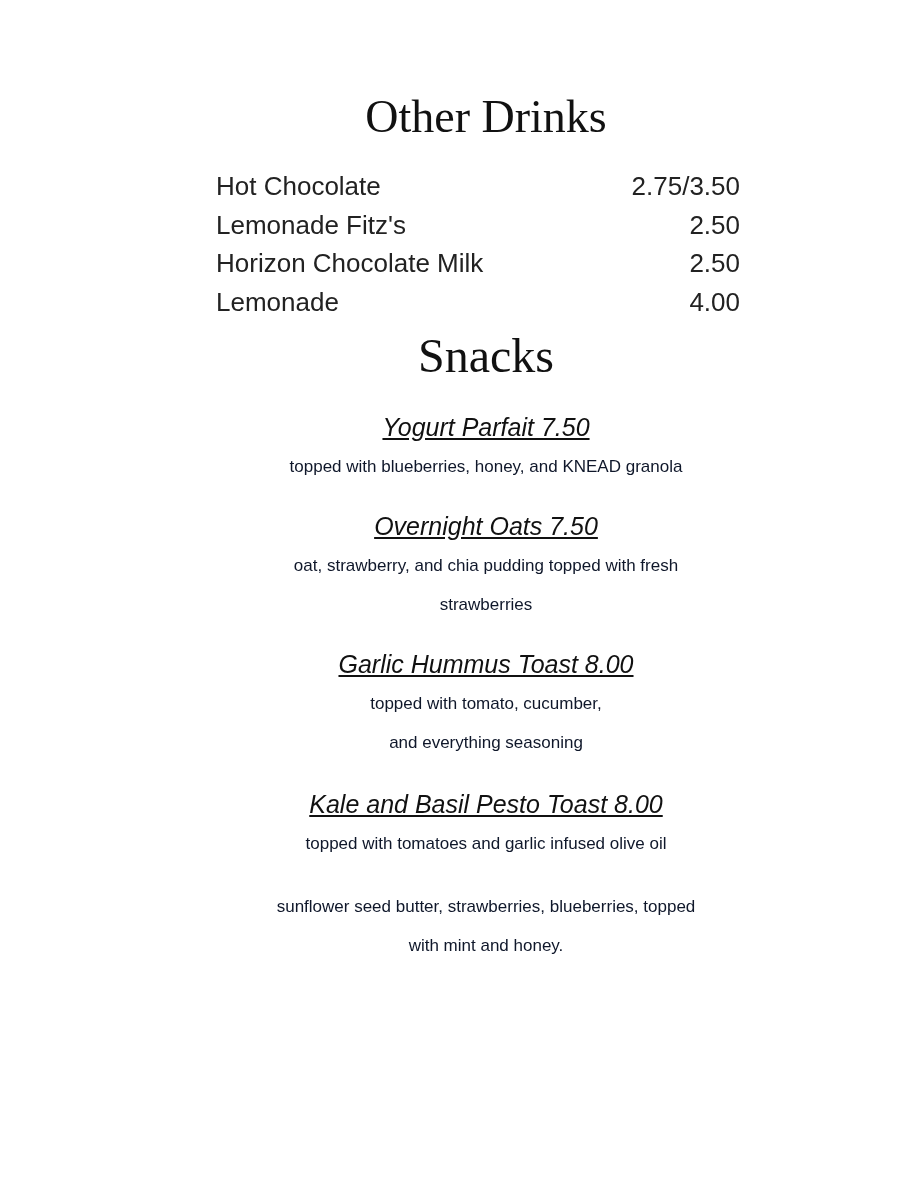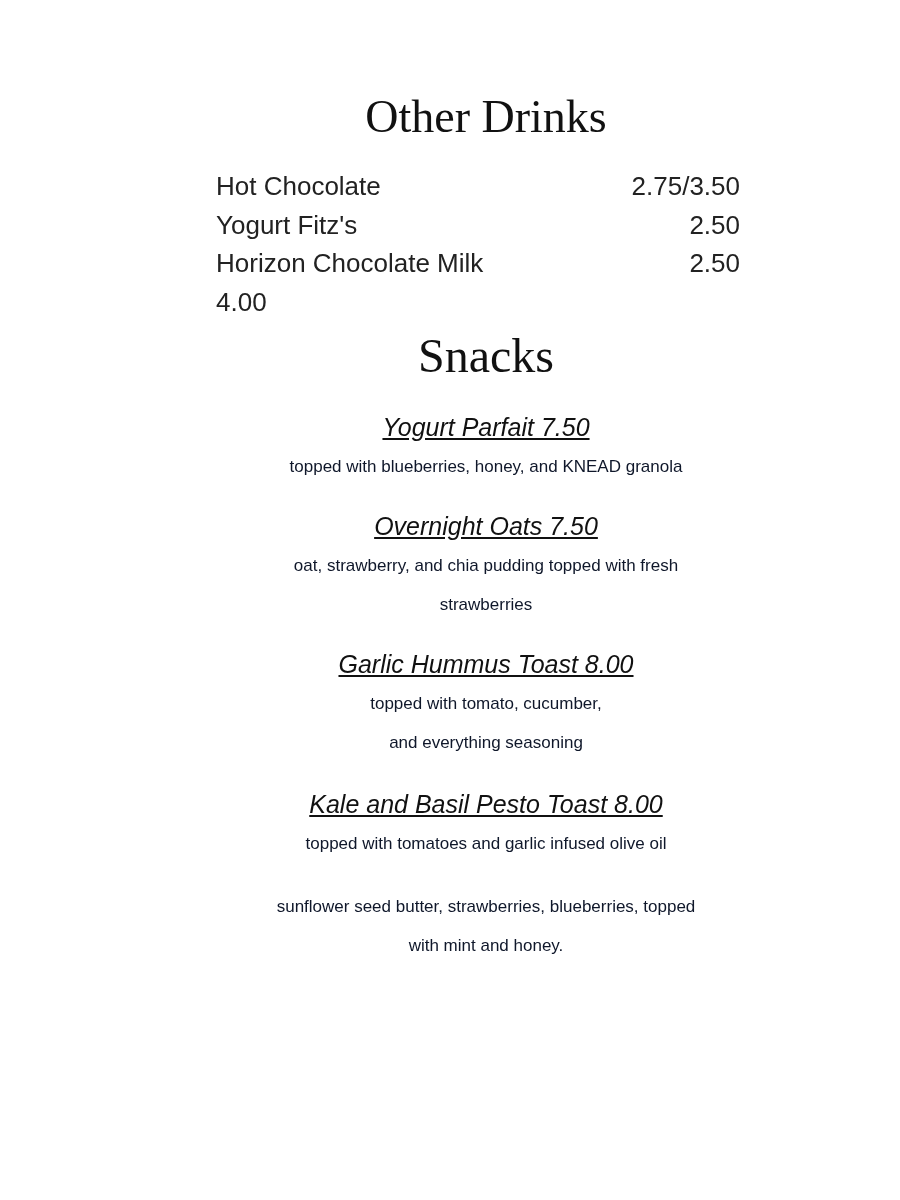--- a/index.html
+++ b/index.html
@@ -21,28 +21,29 @@
 <div class="page">
 
   <div class="h-serif title-drinks">Other Drinks</div>
 
   <div class="drinks">
     <div class="drink-row">
       <span>Hot Chocolate</span>
       <span>2.75/3.50</span>
     </div>
     <div class="drink-row">
-      <span>Yogurt Fitz's</span>
+      <span>Lemonade Fitz's</span>
       <span>2.50</span>
     </div>
     <div class="drink-row">
       <span>Horizon Chocolate Milk</span>
       <span>2.50</span>
     </div>
     <div class="drink-row">
+      <span>Lemonade</span>
       <span>4.00</span>
     </div>
   </div>
 
   <div class="h-serif title-snacks">Snacks</div>
 
   <div class="snack" style="top:408px">
     <div class="snack-name">Yogurt Parfait 7.50</div>
     <div class="snack-desc">topped with blueberries, honey, and KNEAD granola</div>
   </div>

